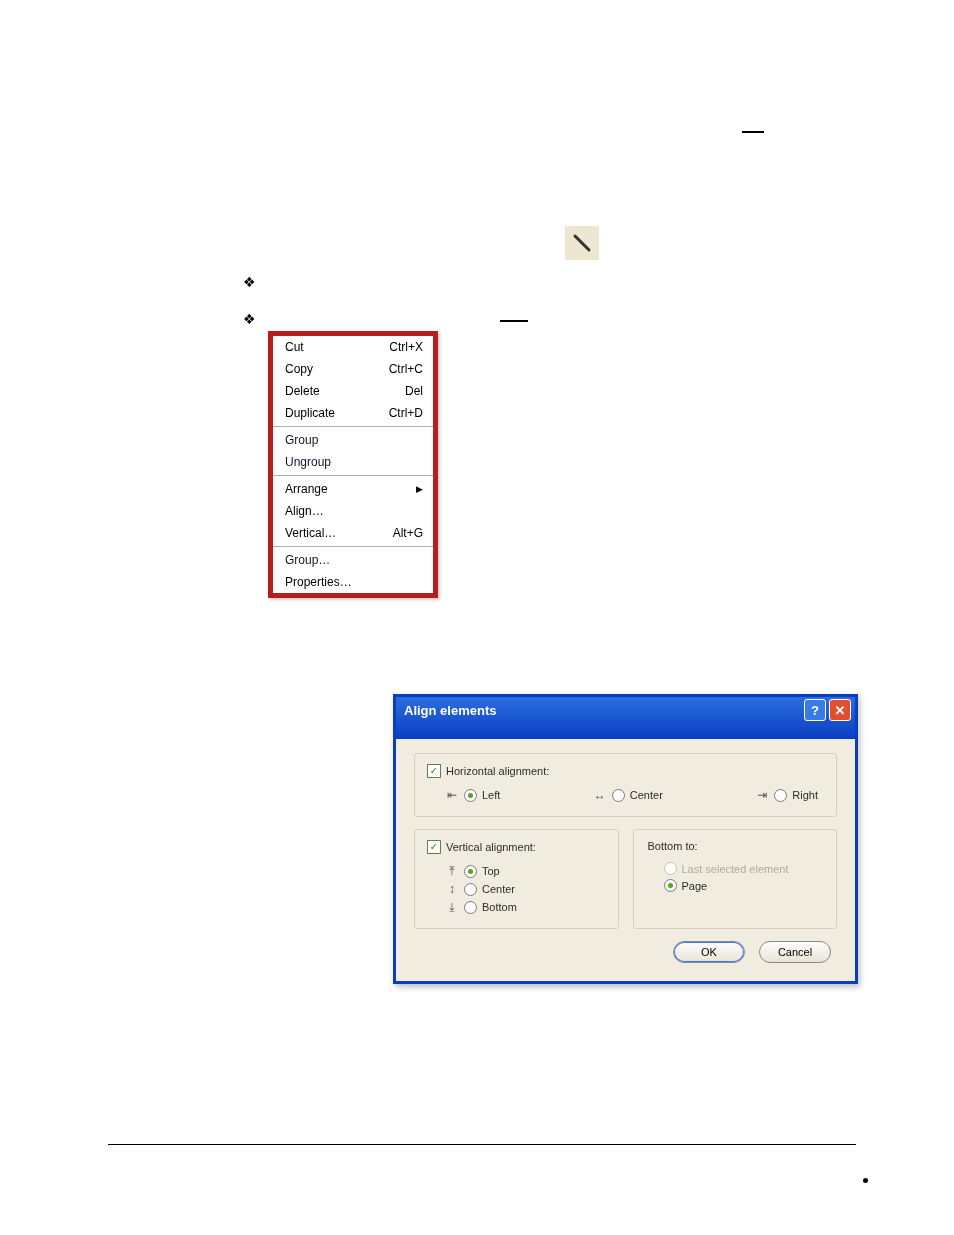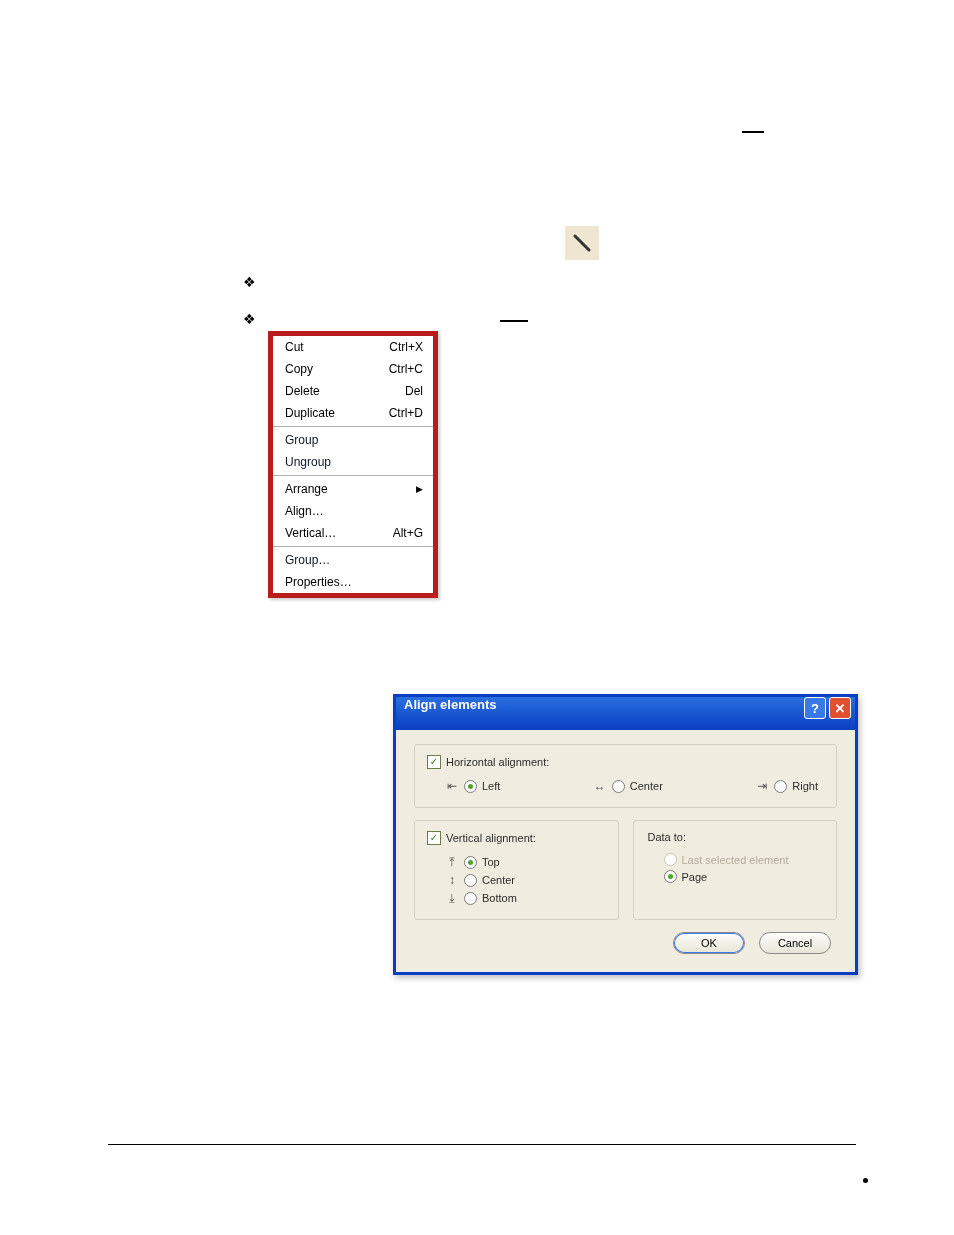--- a/index.html
+++ b/index.html
@@ -85,22 +85,23 @@
     background: #f0ecdf;
     border: 3px solid #0a3ec2;
     font-family: Tahoma, Verdana, Arial, sans-serif;
     font-size: 11px;
     box-shadow: 2px 3px 6px rgba(0,0,0,0.25);
   }
   .titlebar {
     height: 26px;
     background: linear-gradient(to bottom, #2a6fe0 0%, #0a3ec2 100%);
     display: flex;
+    align-items: center;
     justify-content: space-between;
-    padding: 0 4px 7px 8px;
+    padding: 0 4px 16px 8px;
     color: #fff;
     font-weight: bold;
     font-size: 13px;
   }
   .titlebar .tbtns { display: flex; gap: 3px; }
   .tbtn {
     width: 20px; height: 20px;
     border: 1px solid #fff;
     border-radius: 3px;
     display: flex; align-items: center; justify-content: center;
@@ -318,21 +319,21 @@
           <span>Center</span>
         </div>
         <div class="radio-row">
           <span class="icon-glyph">⤓</span>
           <span class="rsym"></span>
           <span>Bottom</span>
         </div>
       </div>
 
       <div class="group">
-        <div style="color:#2c2c2c; margin-bottom:8px; padding-left:2px;">Data to:</div>
+        <div style="color:#2c2c2c; margin-bottom:8px; padding-left:2px;">Bottom to:</div>
         <div class="radio-row disabled">
           <span class="rsym"></span>
           <span>Last selected element</span>
         </div>
         <div class="radio-row">
           <span class="rsym sel"></span>
           <span>Page</span>
         </div>
       </div>
     </div>

